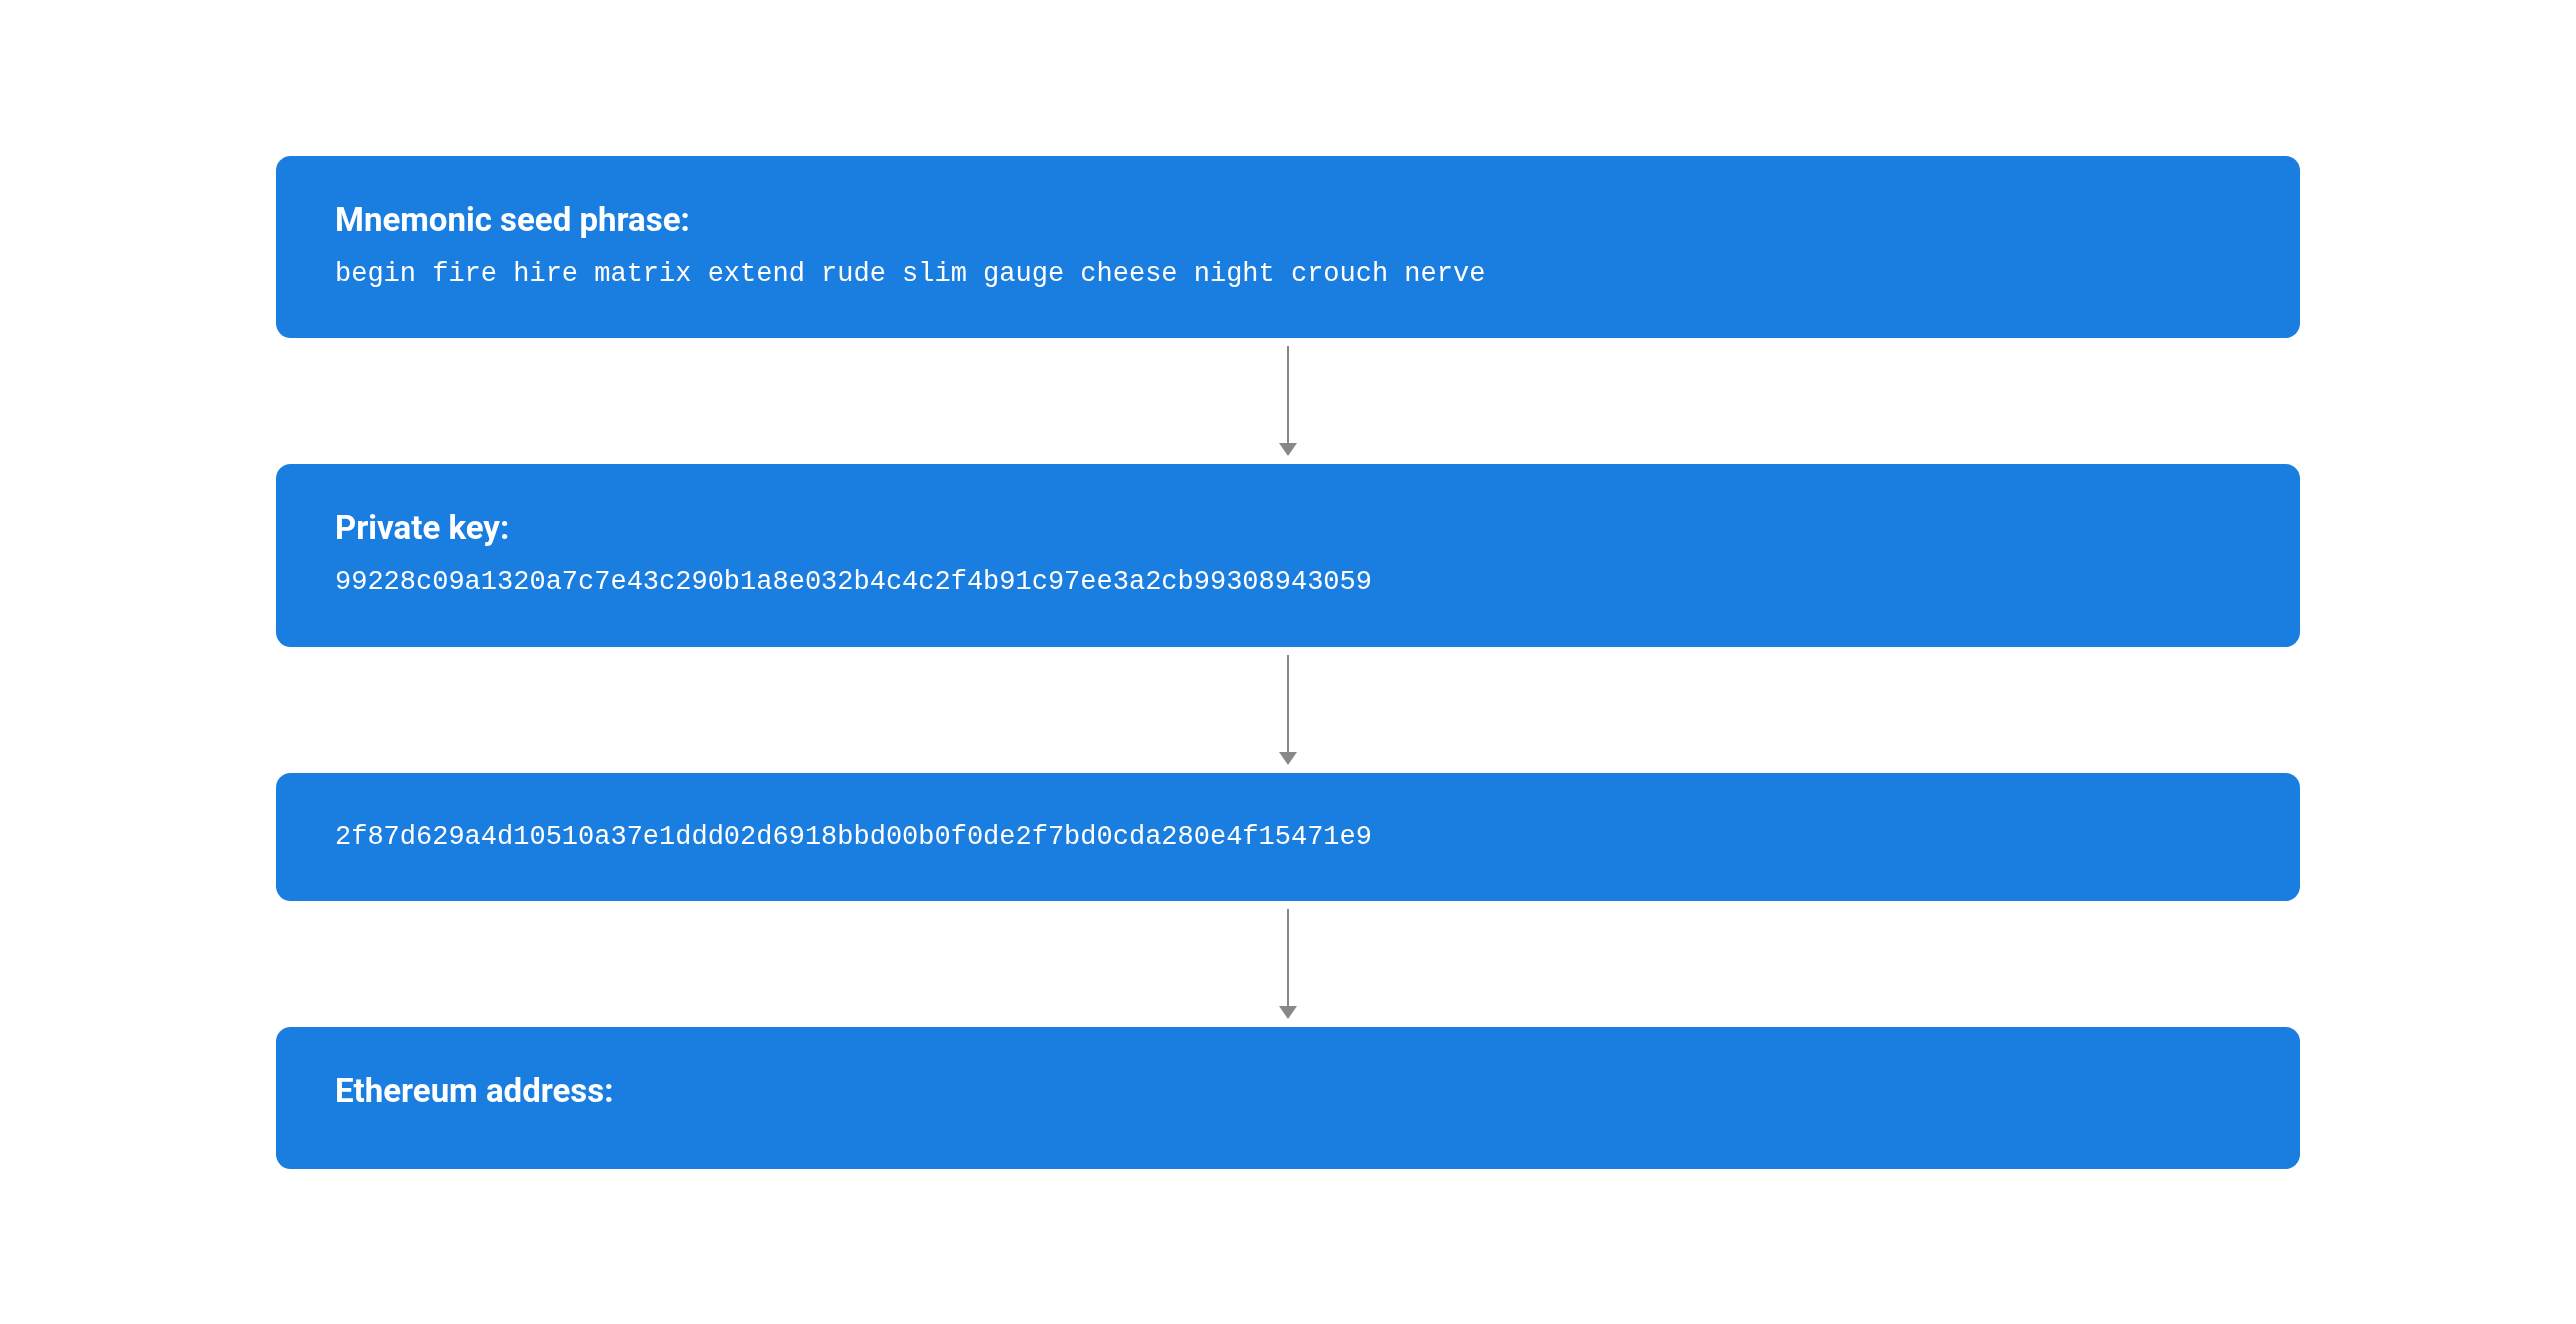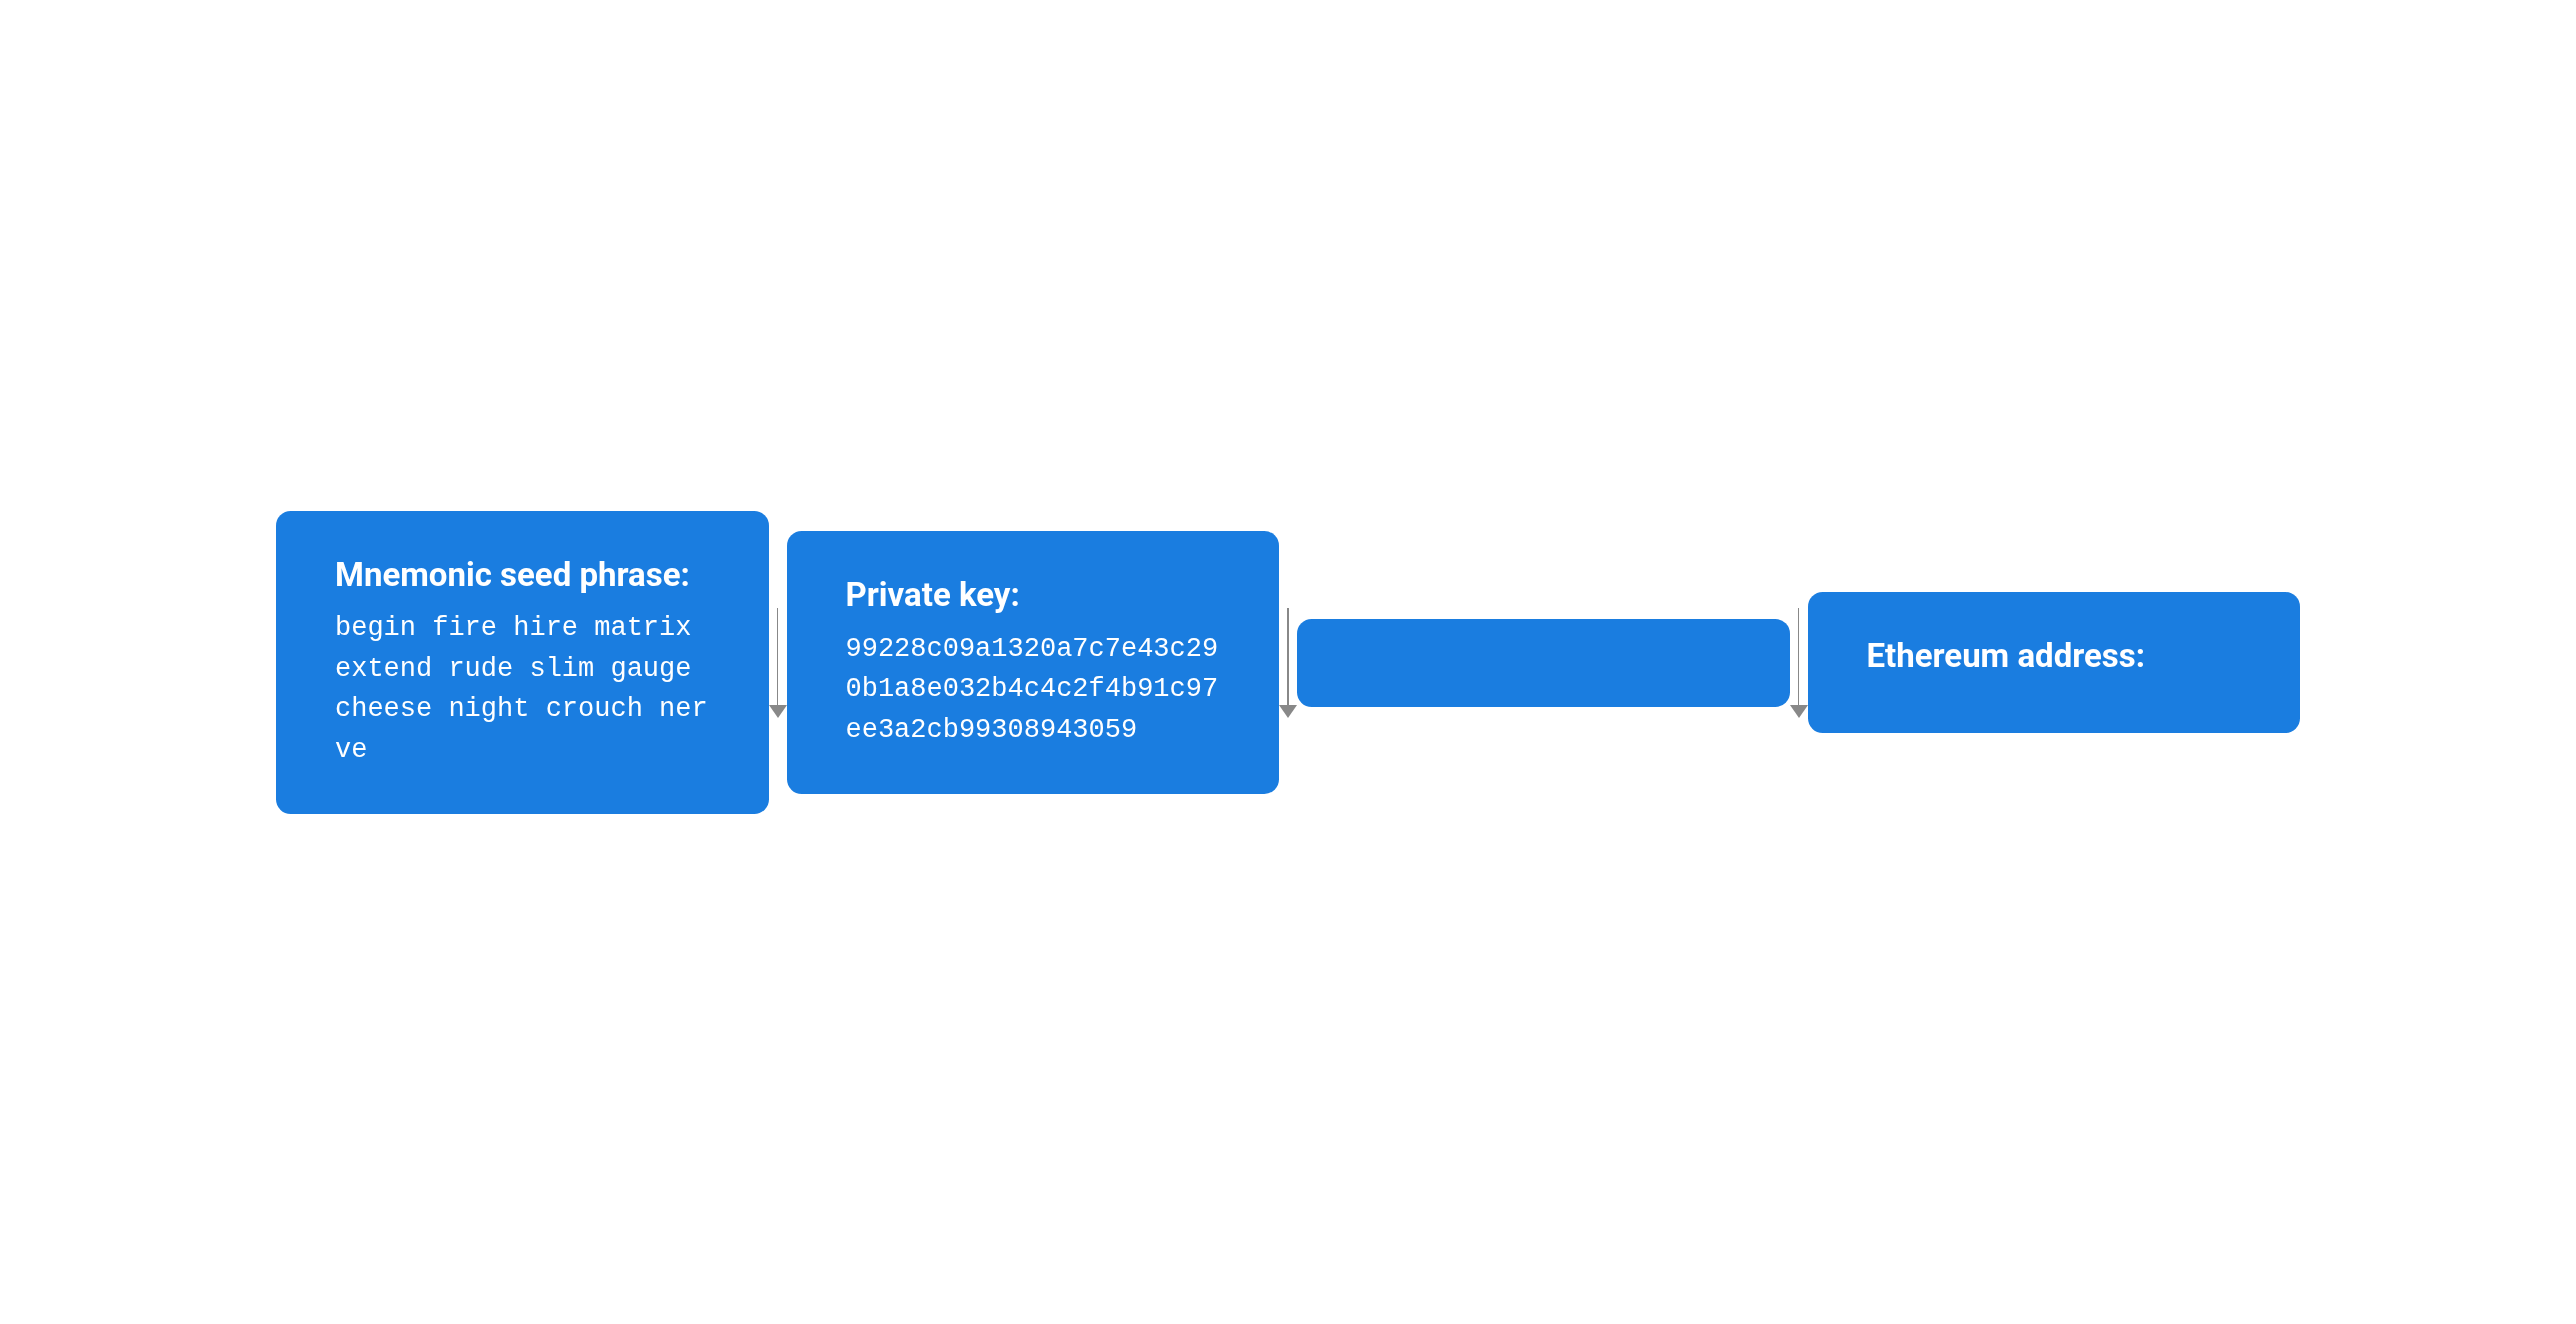--- a/index.html
+++ b/index.html
@@ -14,23 +14,23 @@
       width: 2576px;
       height: 1325px;
       display: flex;
       align-items: center;
       justify-content: center;
     }
 
     .main-container {
       width: 2024px;
       display: flex;
-      flex-direction: row;
+      flex-direction: column;
       align-items: center;
-      gap: 0;
+      gap: 8px;
     }
 
     .card {
       background-color: #1a7de0;
       border-radius: 14.7px;
       padding: 44px 59px;
       width: 100%;
       color: white;
     }
 
@@ -93,20 +93,21 @@
     <div class="card-label">Private key:</div>
     <div class="card-value">99228c09a1320a7c7e43c290b1a8e032b4c4c2f4b91c97ee3a2cb99308943059</div>
   </div>
 
   <div class="connector">
     <div class="connector-line"></div>
     <div class="connector-arrow"></div>
   </div>
 
   <div class="card">
+    <div class="card-value">2f87d629a4d10510a37e1ddd02d6918bbd00b0f0de2f7bd0cda280e4f15471e9</div>
   </div>
 
   <div class="connector">
     <div class="connector-line"></div>
     <div class="connector-arrow"></div>
   </div>
 
   <div class="card">
     <div class="card-label">Ethereum address:</div>
   </div>

